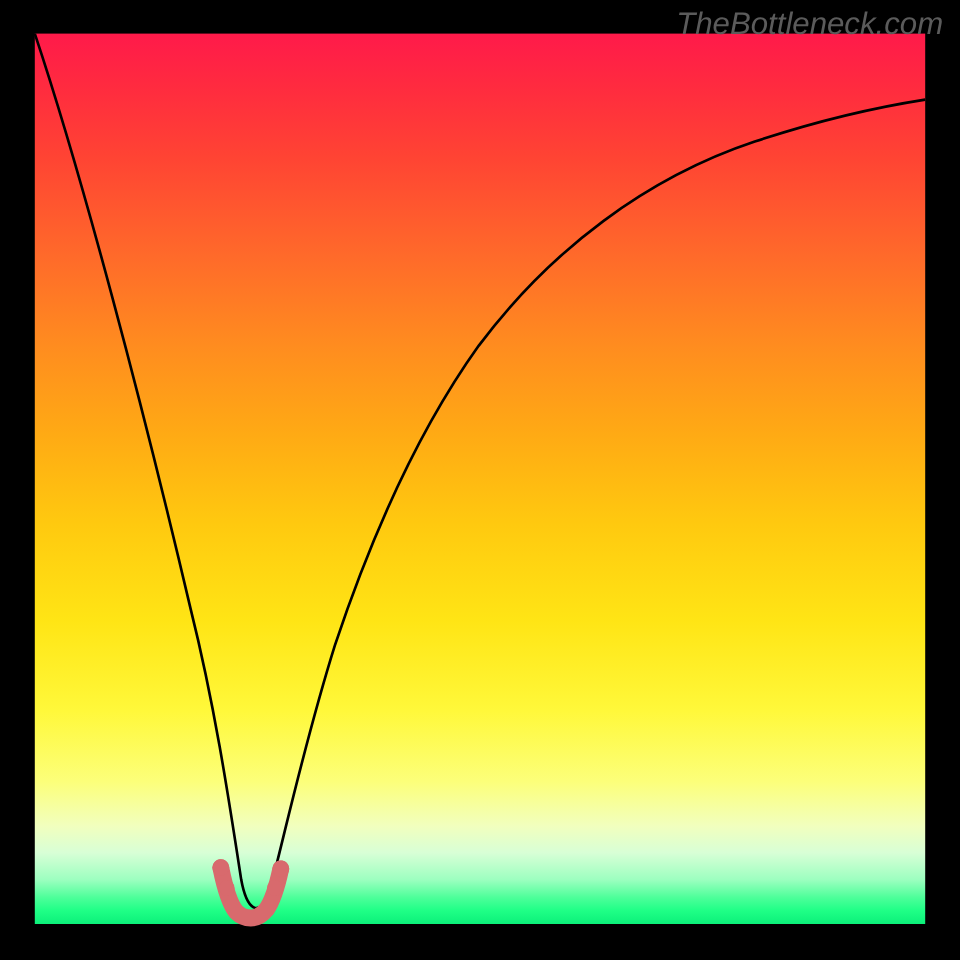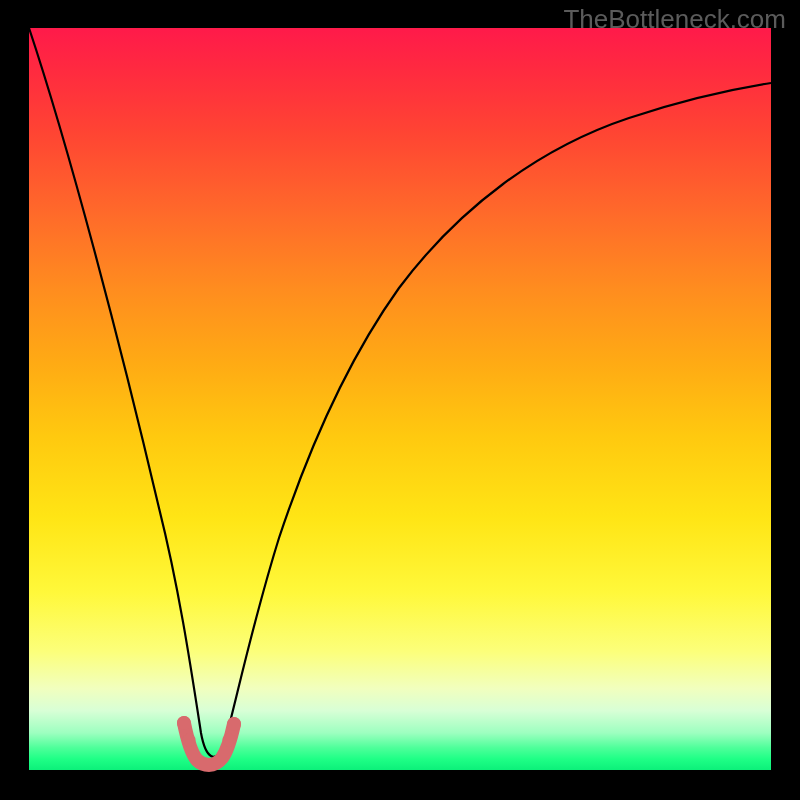--- a/index.html
+++ b/index.html
@@ -9,20 +9,21 @@
     height: 800px;
     background: #000;
     overflow: hidden;
     font-family: Arial, Helvetica, sans-serif;
   }
   .frame {
     position: absolute;
     left: 0; top: 0;
     width: 800px; height: 636px;
     background: #000;
+    font-style: italic;
   }
   .plot {
     position: absolute;
     left: 29px;
     top: 28px;
     width: 742px;
     height: 742px;
   }
   .gradient {
     position: absolute;

